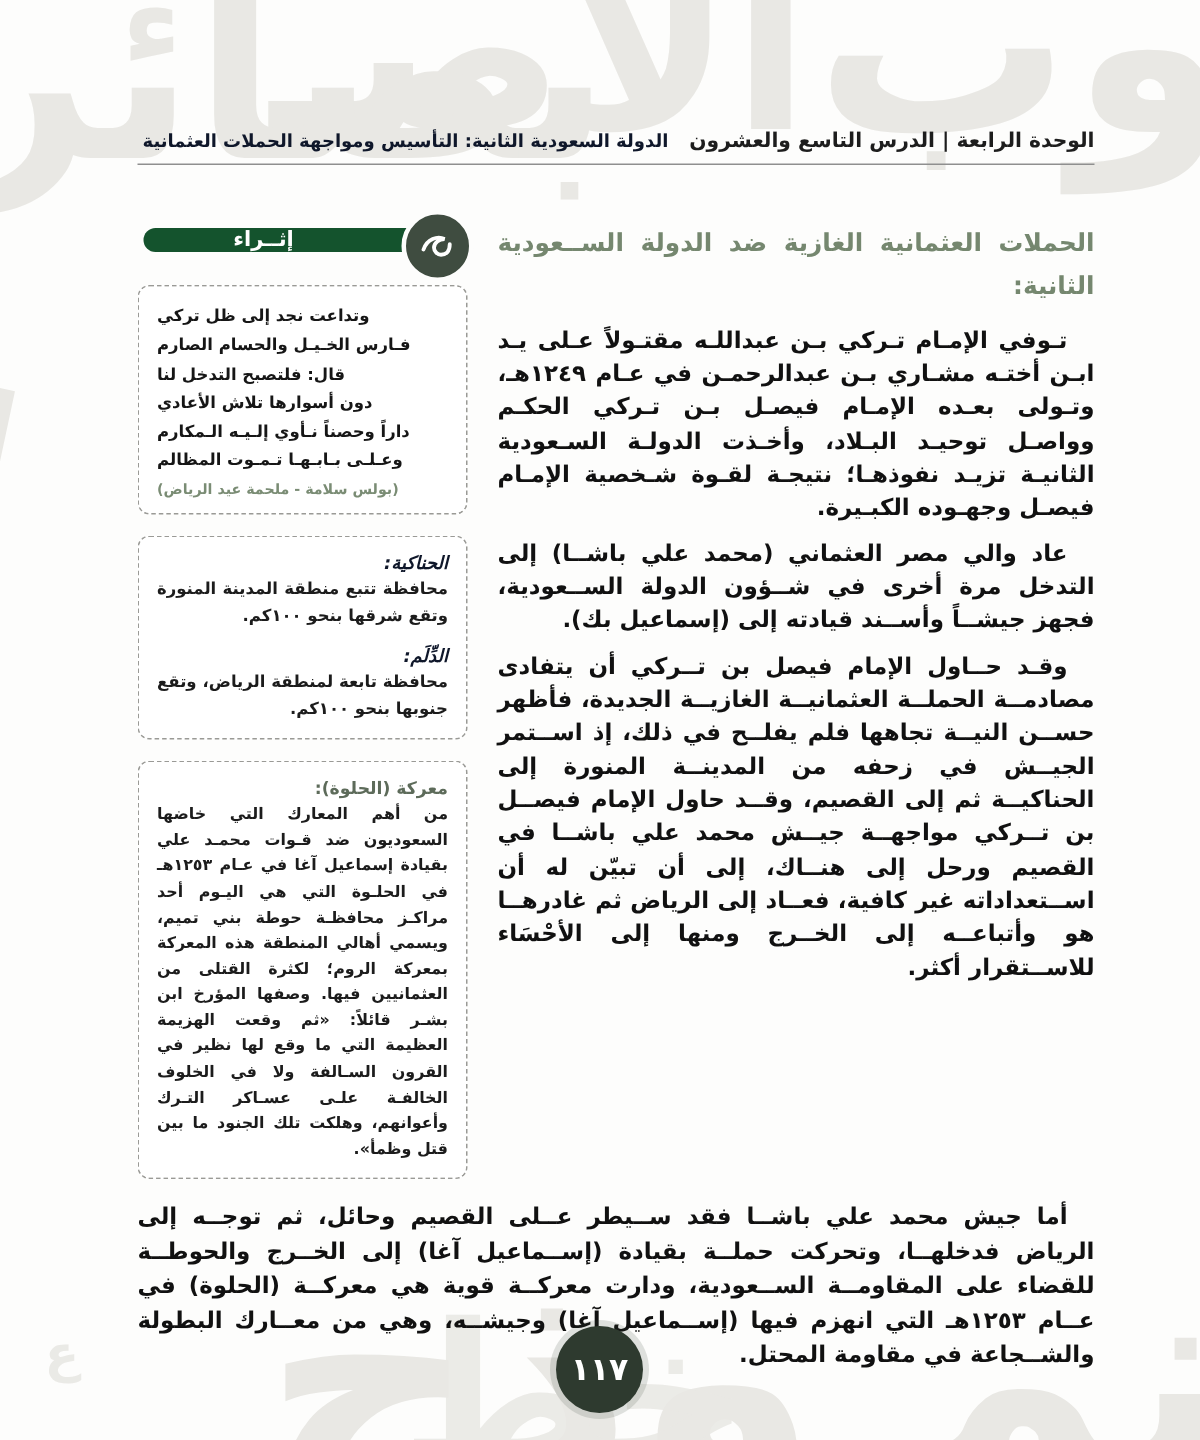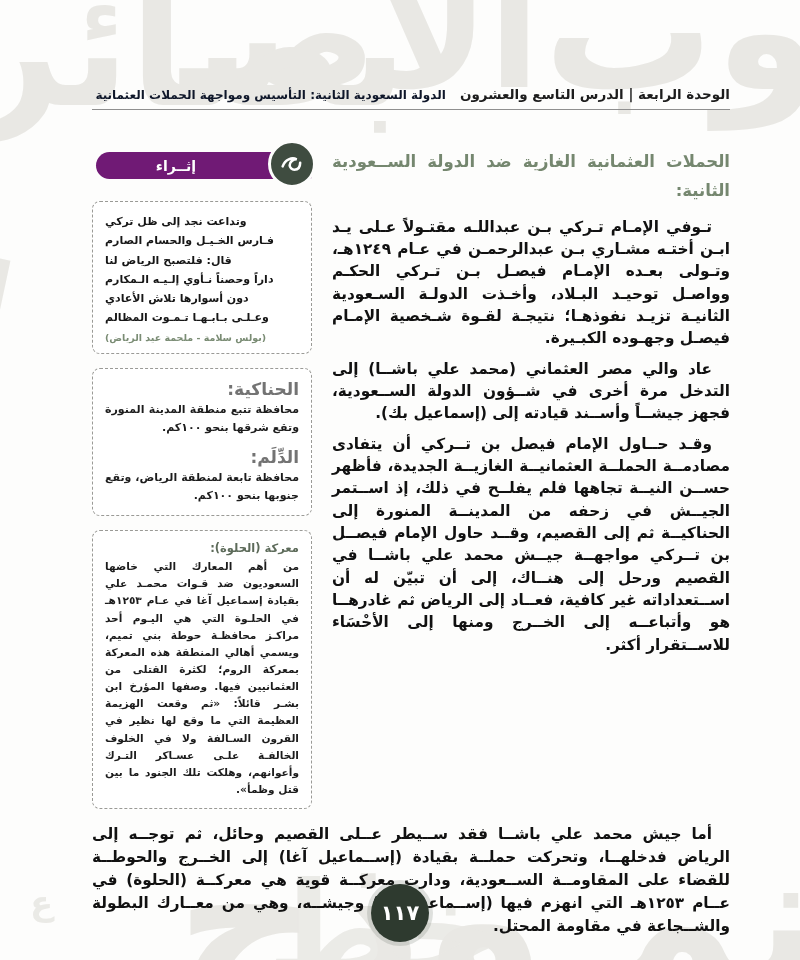--- a/index.html
+++ b/index.html
@@ -39,21 +39,21 @@
     line-height:1.75; text-align:justify; margin-bottom:10px;
   }
   main.col p {
     font-size:15.3px; font-weight:bold; color:#111;
     line-height:1.46; text-align:justify; text-indent:18px; margin-bottom:8px;
   }
 
   
   aside.side { width:220px; flex:0 0 220px; padding-top:4px; }
   .tag-bar {
-    position:relative; height:27px; background:#701a75;
+    position:relative; height:16px; background:#14532d;
     border-radius:14px 3px 3px 14px; margin-left:4px;text-align:center;
   }
   .tag-label {
     position:absolute; inset:0 56px 0 0; display:flex; align-items:center; justify-content:center;
     color:#fff; font-size:14px; font-weight:bold; letter-spacing:1px;
   }
   .tag-circle {
     position:absolute; top:-12px; right:-4px; width:48px; height:48px;
     background:#3f4c40; border:3px solid #fdfdfc; border-radius:50%;
     display:flex; align-items:center; justify-content:center;
@@ -62,21 +62,21 @@
 
   .box {
     border:1px dashed #9a9a96; border-radius:8px; background:rgba(255,255,255,.92);
     padding:10px 12px; margin-top:14px;
   }
   .poem { text-align:left; margin-top:22px; }
   .poem .line { font-size:11px; font-weight:bold; color:#161616; line-height:1.75; }
   .poem .line.b { padding-right:12px; }
   .poem .attr { margin-top:4px; font-size:9.5px; font-weight:bold; color:#7a8c74; }
 
-  .term { color:#737373; font-size:17px; font-weight:bold; margin-bottom:2px; }
+  .term { color:#0f172a; font-size:12px; font-weight:bold; margin-bottom:2px;font-style:italic; }
   .def-text { font-size:11px; font-weight:bold; color:#1c1c1c; line-height:1.65; text-align:justify; }
   .def + .def { margin-top:10px; }
 
   .battle-title { color:#5d6b5a; font-size:11.5px; font-weight:bold; margin-bottom:3px; }
   .battle-text { font-size:10.6px; font-weight:bold; color:#1c1c1c; line-height:1.62; text-align:justify; }
 
   
   p.full {
     margin-top:14px; font-size:15.3px; font-weight:bold; color:#111;
     line-height:1.5; text-align:justify; text-indent:18px;
@@ -132,23 +132,23 @@
           <span class="tag-circle">
             <svg viewBox="0 0 24 24" aria-hidden="true">
               <path d="M4 14c2-6 8-8 12-6-3 0-6 2-6 5 0 2 2 4 4 4 3 0 5-2 5-6" stroke="#ffffff" fill="none" stroke-width="2.2" stroke-linecap="round"></path>
             </svg>
           </span>
         </div>
 
         <div class="box poem">
           <div class="line a">وتداعت نجد إلى ظل تركي</div>
           <div class="line b">فـارس الخـيـل والحسام الصارم</div>
-          <div class="line a">قال: فلتصبح الرياض لنا</div>
+          <div class="line a">قال: فلتصبح التدخل لنا</div>
+          <div class="line a">دون أسوارها تلاش الأعادي</div>
           <div class="line b">داراً   وحصناً نـأوي إلـيـه الـمكارم</div>
-          <div class="line a">دون أسوارها تلاش الأعادي</div>
           <div class="line b">وعـلـى بـابـهـا تـمـوت المظالم</div>
           <div class="attr">(بولس سلامة - ملحمة عيد الرياض)</div>
         </div>
 
         <div class="box">
           <div class="def">
             <div class="term">الحناكية:</div>
             <div class="def-text">محافظة تتبع منطقة المدينة المنورة وتقع شرقها بنحو ١٠٠كم.</div>
           </div>
           <div class="def">

